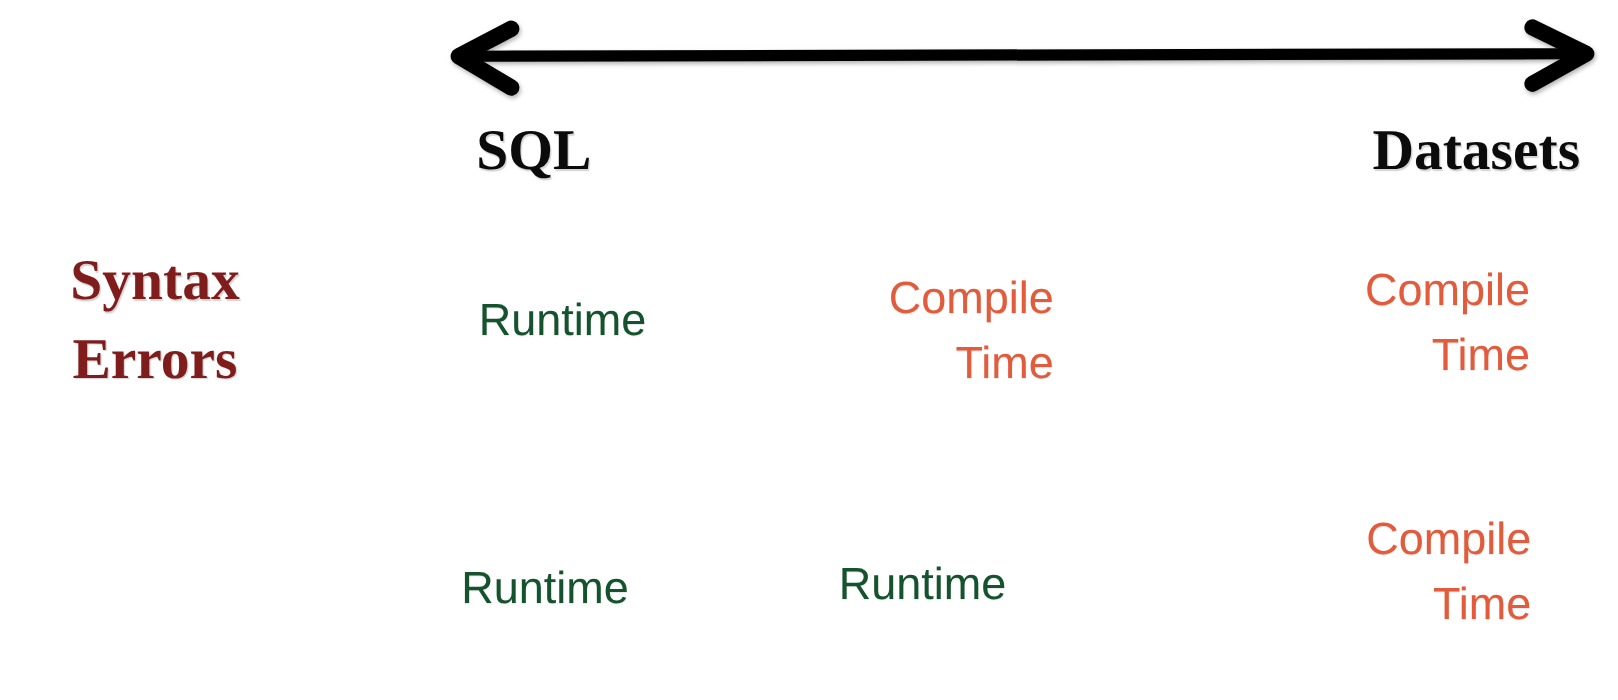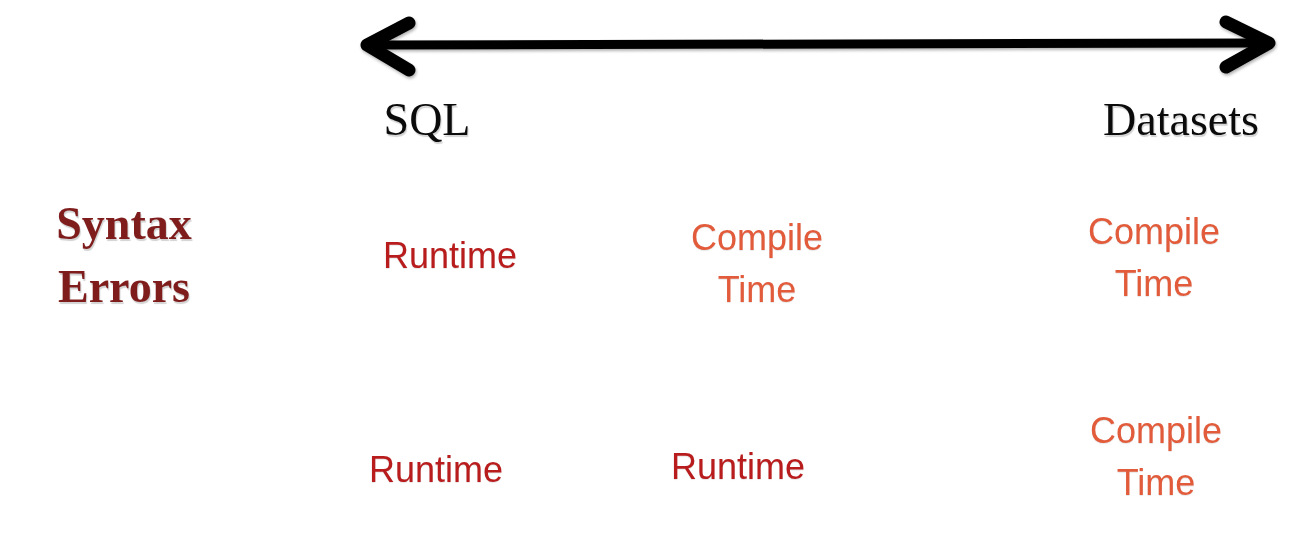--- a/index.html
+++ b/index.html
@@ -23,20 +23,21 @@
   }
   .col-header {
     position: absolute;
     top: 92px;
     transform: translateX(-50%);
     font-size: 46px;
     line-height: 1.2;
     color: #0b0b0b;
     white-space: nowrap;
     text-shadow: 1px 1.5px 1px rgba(0,0,0,0.18);
+    font-weight: bold;
   }
   .row-label {
     position: absolute;
     transform: translateX(-50%);
     max-width: 210px;
     text-align: center;
     font-size: 46px;
     line-height: 1.36;
     color: #7f1d1d;
     text-shadow: 1px 1.5px 1px rgba(0,0,0,0.18);
@@ -45,22 +46,22 @@
   .cell {
     position: absolute;
     transform: translateX(-50%);
     text-align: center;
     font-family: "Liberation Sans", "DejaVu Sans", sans-serif;
     font-size: 36px;
     font-weight: 300;
     line-height: 1.45;
     text-shadow: 0 1px 1px rgba(0,0,0,0.10);
   }
-  .cell.runtime { color: #b91c1c; white-space: nowrap; }
-  .cell.compile-time { color: #e25b3b; max-width: 172px; }
+  .cell.runtime { color: #14532d; white-space: nowrap; }
+  .cell.compile-time { color: #e25b3b; max-width: 172px; text-align: right; }
 </style>
 </head>
 <body>
 
 <div class="canvas">
 
   <svg class="arrow-svg" width="930" height="72" viewBox="0 0 930 72">
     <g stroke="#000000" fill="none">
       <line x1="20" y1="34" x2="905" y2="32" stroke-width="9"></line>
       <polyline points="57,12 15,34 57,59" stroke-width="13" stroke-linecap="round" stroke-linejoin="round"></polyline>

